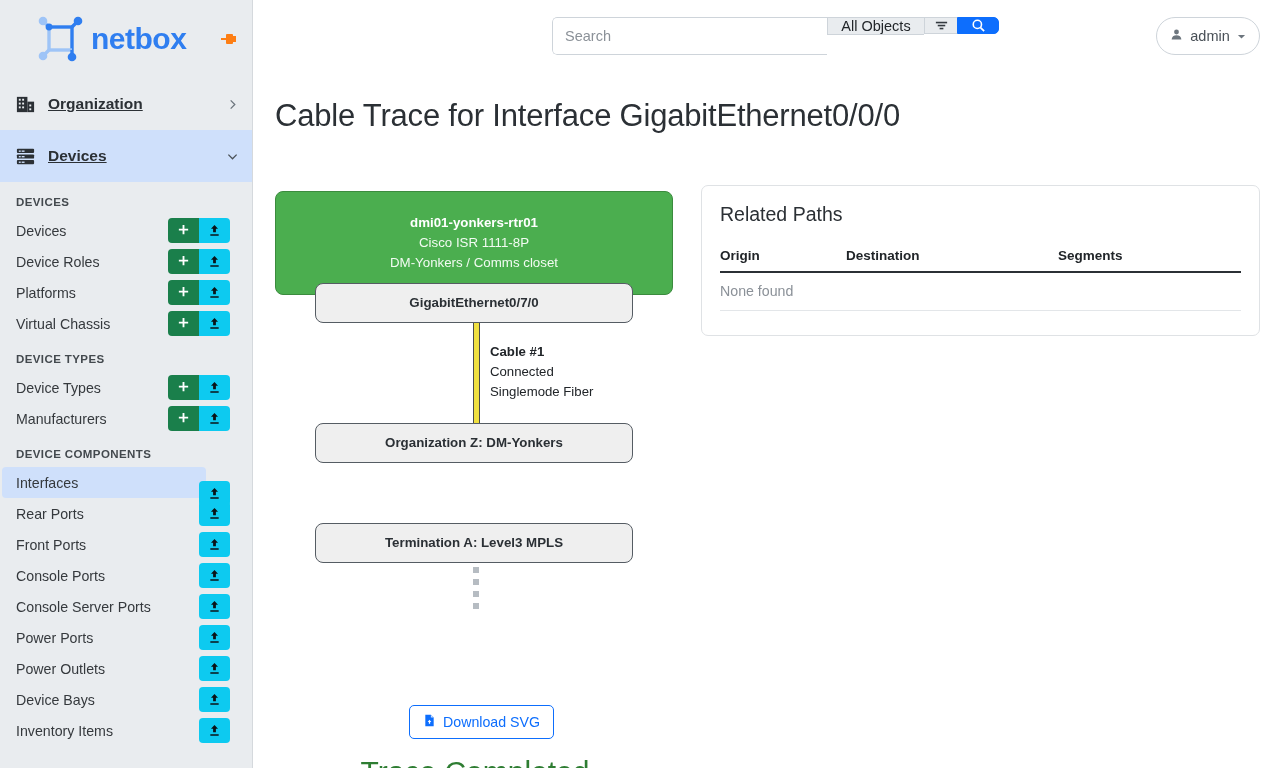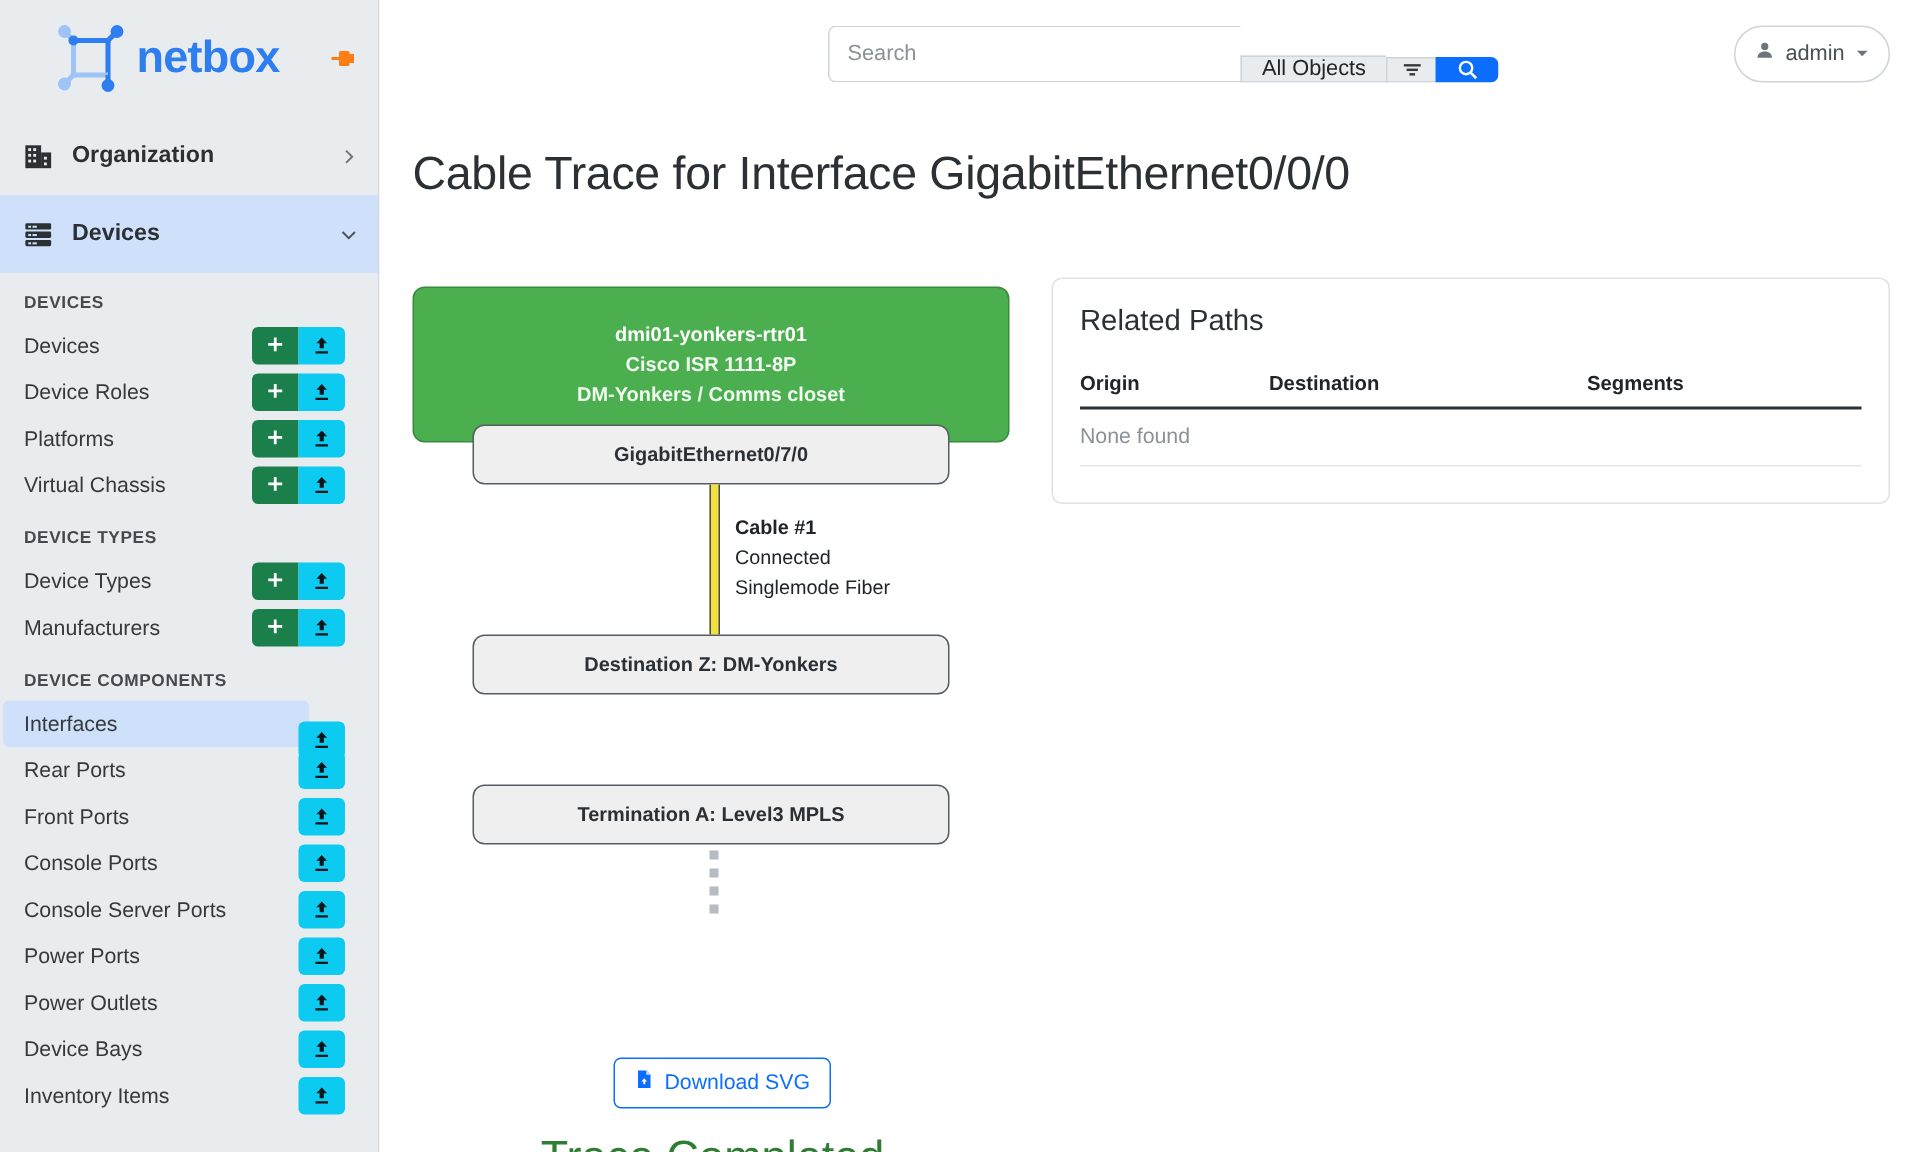--- a/index.html
+++ b/index.html
@@ -39,21 +39,21 @@
   .nav-group {
     display: flex; align-items: center;
     height: 52px;
     padding: 0 14px 0 14px;
     gap: 12px;
     cursor: pointer;
     background: transparent;
   }
   .nav-group.active { background: #cfe0fb; }
   .nav-group .nav-icon { width: 22px; height: 22px; flex: none; display:flex; align-items:center; justify-content:center;}
-  .nav-group .nav-label { font-size: 15.5px; font-weight: 700; color: #2b3035; flex: 1; }
+  .nav-group .nav-label { font-size: 15.5px; font-weight: 700; color: #2b3035; flex: 1; text-decoration: underline; }
   .nav-group .nav-chev { width: 12px; color: #6c757d; display:flex; align-items:center; justify-content:center;}
 
   .section-head {
     font-size: 11.5px; font-weight: 700; letter-spacing: 0.4px;
     color: #43494e; text-transform: uppercase;
     padding: 14px 0 7px 16px;
   }
   .menu-item {
     display: flex; align-items: center;
     height: 31px;
@@ -88,21 +88,21 @@
   .main { flex: 1; height: 768px; overflow: hidden; background: #ffffff; position: relative; }
 
   .topbar {
     height: 71px;
     display: flex; align-items: center;
     padding: 0 20px 0 0;
     background: #ffffff;
   }
   .search-wrap { margin-left: auto; display: flex; align-items: center; }
   .search-group {
-    display: flex; align-items: flex-end; height: 38px;
+    display: flex; align-items: flex-start; height: 38px;
     border-radius: 5px; overflow: hidden;
   }
   .search-input {
     width: 275px; height: 38px;
     border: 1px solid #ced4da; border-right: none;
     border-radius: 5px 0 0 5px;
     padding: 0 12px; font-size: 14.5px;
     color: #212529; background: #fff;
     outline: none;
     font-family: "Liberation Sans", sans-serif;
@@ -147,21 +147,21 @@
 
   .node {
     position: absolute;
     border: 1px solid #555c63;
     border-radius: 8px;
     display: flex; flex-direction: column;
     align-items: center; justify-content: center;
     text-align: center;
   }
   .node .n-title { font-weight: 700; font-size: 13.3px; line-height: 20px; }
-  .node .n-sub { font-size: 13.3px; line-height: 20px; font-weight: bold; }
+  .node .n-sub { font-size: 13.3px; line-height: 20px; }
 
   .node.device { background: #4bae4f; border-color: #3b8b3e; color: #ffffff; }
   .node.device .n-title { color: #ffffff; }
   .node.device .n-sub { color: #f2fbf2; }
 
   .node.term { background: #efefef; color: #2b3035; }
   .node.circuit { background: #dedede; color: #2b3035; }
   .node.provider { background: #dedede; color: #2b3035; }
 
   .cable-line {
@@ -546,21 +546,21 @@
           </div>
 
           <div class="cable-line" style="left:198px; top:138px; height:100px;"></div>
           <div class="cable-label" style="left:215px; top:157px;">
             <div class="cl-title">Cable #1</div>
             <div>Connected</div>
             <div>Singlemode Fiber</div>
           </div>
 
           <div class="node term" style="left:40px; top:238px; width:318px; height:40px;">
-            <div class="n-title">Destination Z: DM-Yonkers</div>
+            <div class="n-title">Organization Z: DM-Yonkers</div>
           </div>
 
           <div class="node circuit" style="left:0px; top:268px; width:398px; height:80px; z-index:-1;">
             <div class="n-title">Circuit DEOW4921</div>
             <div class="n-sub">Level 3</div>
           </div>
 
           <div class="node term" style="left:40px; top:338px; width:318px; height:40px;">
             <div class="n-title">Termination A: Level3 MPLS</div>
           </div>

